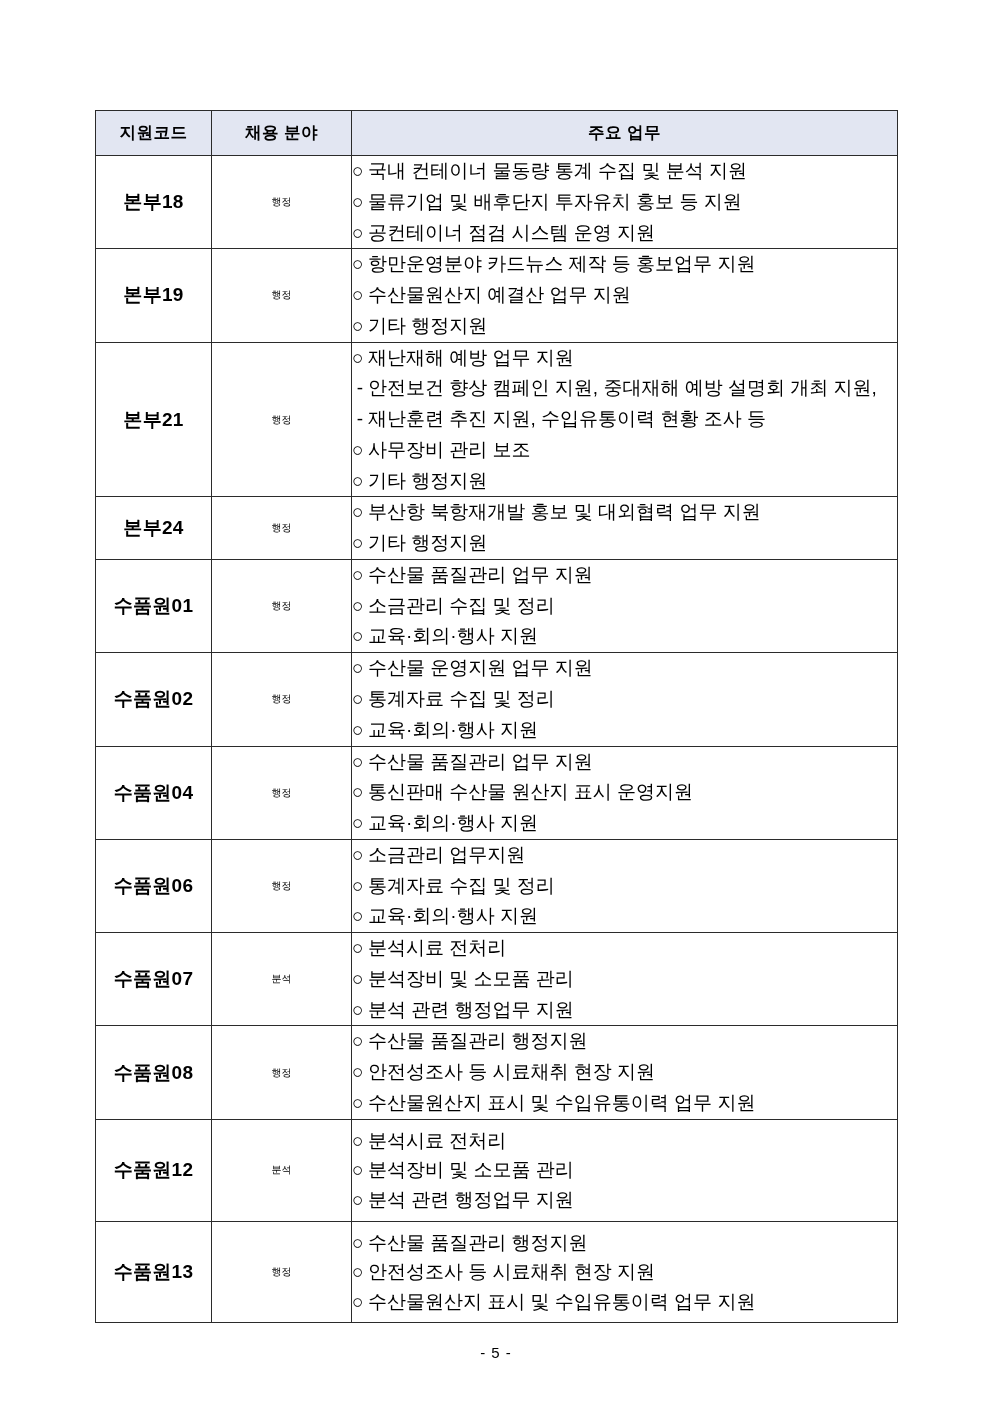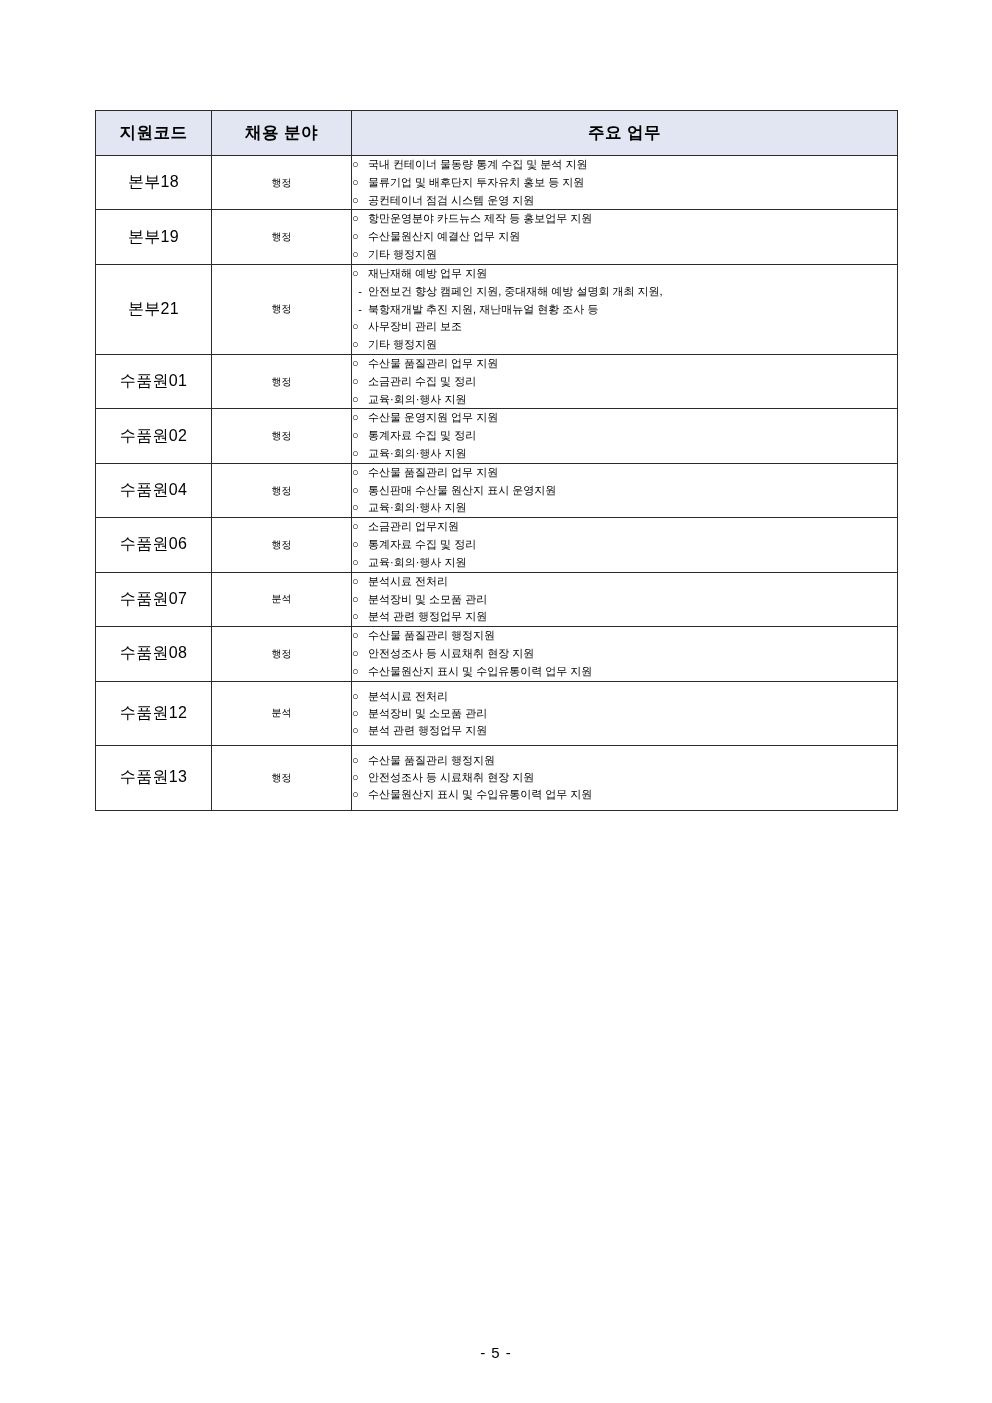--- a/index.html
+++ b/index.html
@@ -40,31 +40,31 @@
     font-size: 16.5px;
     height: 44px;
     letter-spacing: 0.5px;
   }
   col.c-code { width: 116px; }
   col.c-field { width: 140px; }
   col.c-duty  { width: 546px; }
 
   td.code {
     text-align: center;
-    font-weight: normal;
-    font-size: 16px;
+    font-weight: bold;
+    font-size: 19px;
     letter-spacing: 0.3px;
   }
   td.field {
     text-align: center;
     font-size: 10px;
   }
   td.duty {
     padding: 9px 10px 9px 14px;
-    font-size: 11px;
+    font-size: 19px;
     line-height: 1.62;
     margin-top: 16px;
   }
   td.duty.tight {
     padding-top: 6px;
     padding-bottom: 6px;
     line-height: 1.56;
   }
   .duty-line {
     white-space: nowrap;
@@ -126,22 +126,30 @@
             <span class="duty-line"><span class="mk">○</span><span>수산물원산지 예결산 업무 지원</span></span>
             <span class="duty-line"><span class="mk">○</span><span>기타 행정지원</span></span>
           </td>
         </tr>
         <tr>
           <td class="code">본부21</td>
           <td class="field">행정</td>
           <td class="duty">
             <span class="duty-line"><span class="mk">○</span><span>재난재해 예방 업무 지원</span></span>
             <span class="duty-line sub"><span class="mk">-</span><span>안전보건 향상 캠페인 지원, 중대재해 예방 설명회 개최 지원,</span></span>
-            <span class="duty-line sub"><span class="mk">-</span><span>북항재개발 추진 지원, 재난매뉴얼 현황 조사 등</span></span>
+            <span class="duty-line sub"><span class="mk">-</span><span>재난훈련 추진 지원, 수입유통이력 현황 조사 등</span></span>
             <span class="duty-line"><span class="mk">○</span><span>사무장비 관리 보조</span></span>
+            <span class="duty-line"><span class="mk">○</span><span>기타 행정지원</span></span>
+          </td>
+        </tr>
+        <tr>
+          <td class="code">본부24</td>
+          <td class="field">행정</td>
+          <td class="duty">
+            <span class="duty-line"><span class="mk">○</span><span>부산항 북항재개발 홍보 및 대외협력 업무 지원</span></span>
             <span class="duty-line"><span class="mk">○</span><span>기타 행정지원</span></span>
           </td>
         </tr>
         <tr>
           <td class="code">수품원01</td>
           <td class="field">행정</td>
           <td class="duty">
             <span class="duty-line"><span class="mk">○</span><span>수산물 품질관리 업무 지원</span></span>
             <span class="duty-line"><span class="mk">○</span><span>소금관리 수집 및 정리</span></span>
             <span class="duty-line"><span class="mk">○</span><span>교육·회의·행사 지원</span></span>

